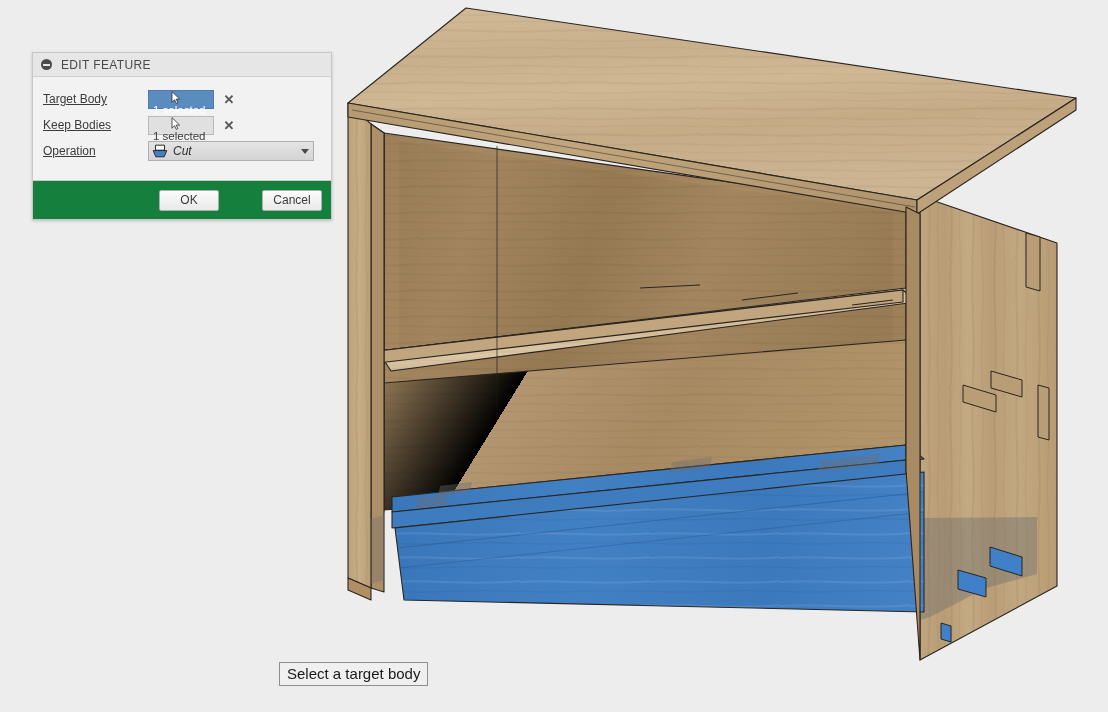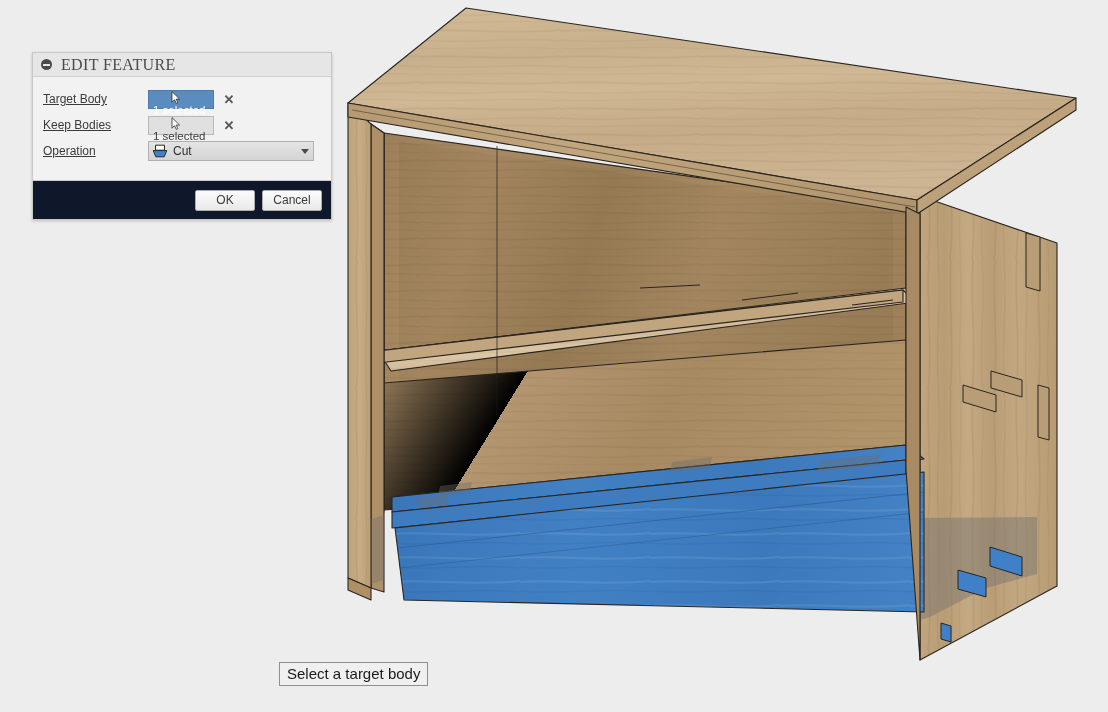--- a/index.html
+++ b/index.html
@@ -55,24 +55,23 @@
     flex: 0 0 auto;
   }
   .collapse-icon::after {
     content: "";
     position: absolute;
     left: 2px; top: 5px;
     width: 7px; height: 1.5px;
     background: #e6e6e6;
   }
   .dlg-title {
-    font-size: 16px;
+    font-size: 12px;
     letter-spacing: 0.35px;
     color: #4a4a4a;
-    font-family: Liberation Serif, serif;
   }
   .dlg-body {
     padding: 9px 0 16px 0;
     background: #f2f2f2;
   }
   .field-row {
     display: flex;
     align-items: center;
     height: 26px;
     padding: 0 10px;
@@ -131,20 +130,21 @@
   .dropdown {
     display: flex;
     align-items: center;
     width: 166px;
     height: 20px;
     background: linear-gradient(to bottom, #e4e4e4, #d4d4d4);
     border: 1px solid #b0b0b0;
     box-sizing: border-box;
     padding: 0 4px 0 3px;
     position: relative;
+    font-style: italic;
   }
   .cut-icon { width: 16px; height: 14px; flex: 0 0 auto; margin-right: 5px; }
   .dropdown-value { font-size: 12px; color: #2e2e2e; flex: 1 1 auto; }
   .dd-arrow {
     width: 0; height: 0;
     border-left: 4px solid transparent;
     border-right: 4px solid transparent;
     border-top: 5px solid #4a4a4a;
     flex: 0 0 auto;
   }
@@ -164,27 +164,28 @@
     left: 3px; top: 0px;
     width: 4px; height: 8px;
     border: solid #2b2b2b;
     border-width: 0 2px 2px 0;
     transform: rotate(42deg);
   }
 
   
   .dlg-footer {
     border-top: 1px solid #cbcbcb;
-    background: #0f172a;
+    background: #15803d;
     height: 39px;
     display: flex;
     align-items: center;
     justify-content: flex-end;
     padding-right: 9px;
     box-sizing: border-box;
+    gap: 36px;
   }
   .dlg-btn {
     min-width: 60px;
     height: 21px;
     margin-left: 7px;
     background: linear-gradient(to bottom, #fbfbfb, #e9e9e9);
     border: 1px solid #aeaeae;
     border-radius: 2px;
     font-size: 12px;
     color: #3b3b3b;

